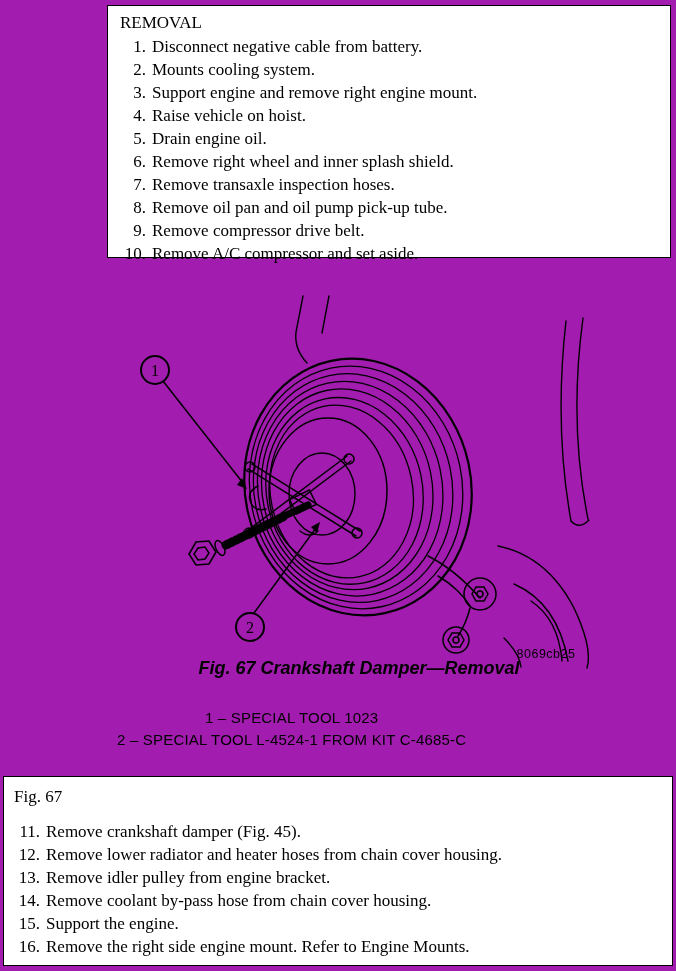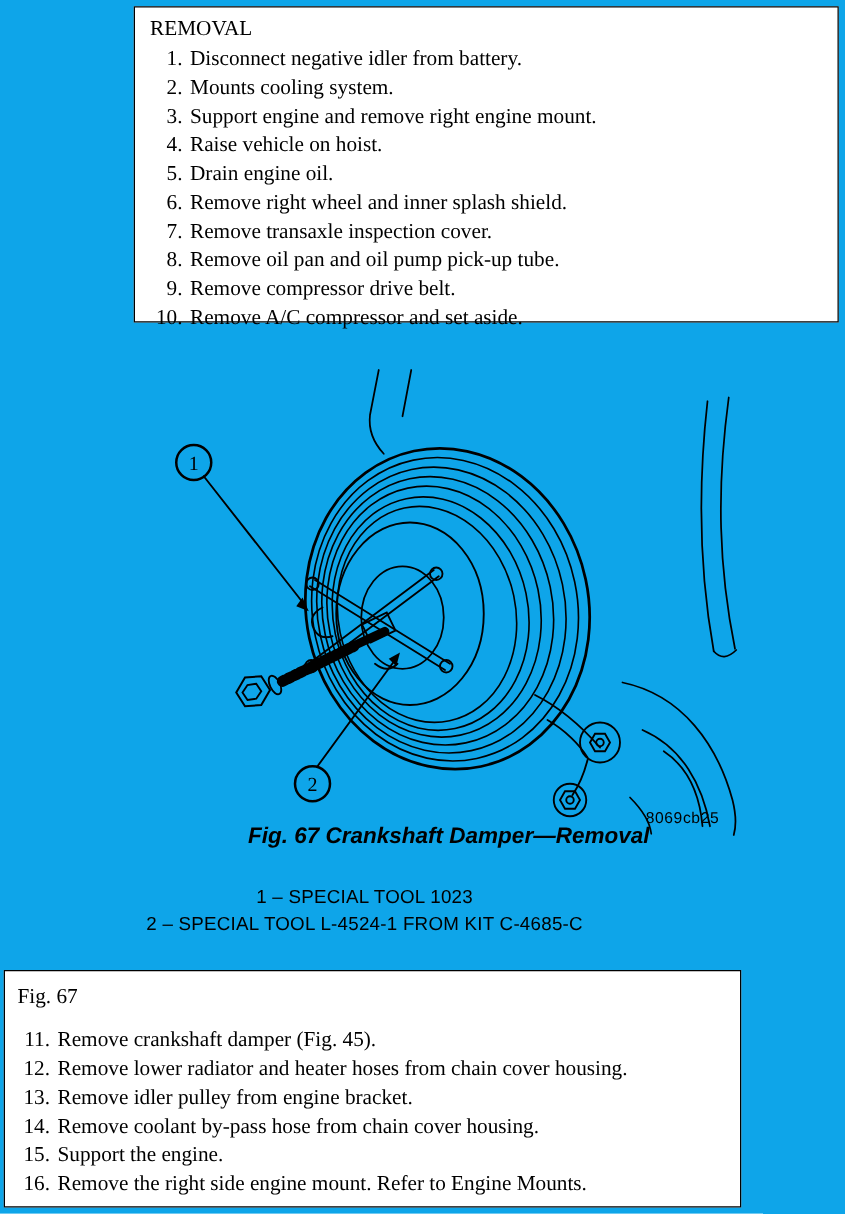--- a/index.html
+++ b/index.html
@@ -1,32 +1,32 @@
 <!DOCTYPE html>
 <html><head>
 <meta charset="utf-8">
 <style>
   * { margin: 0; padding: 0; box-sizing: border-box; }
   html, body { background: #ffffff; }
   .page {
     position: relative;
     width: 676px;
     height: 971px;
-    background: #0ea5e9;
+    background: #a21caf;
     color: #000;
     font-family: "Liberation Serif", serif;
     overflow: hidden;
   }
   .text-box {
     position: absolute;
     border: 1px solid #000;
     background: #fff;
   }
   .box-top { left: 107px; top: 5px; width: 564px; height: 253px; padding: 5px 8px 0 8px; }
-  .box-bottom { left: 3px; top: 776px; width: 590px; height: 190px; padding: 8px 10px 0 6px; }
+  .box-bottom { left: 3px; top: 776px; width: 670px; height: 190px; padding: 8px 10px 0 6px; }
   .box-title { font-size: 17px; line-height: 23px; padding-left: 4px; }
   .steps { list-style: none; margin-top: 1px; }
   .steps-bottom { margin-top: 12px; }
   .step { display: flex; font-size: 17px; line-height: 23px; }
   .step-num { flex: 0 0 30px; width: 30px; text-align: right; margin-right: 6px; }
   .step-text { flex: 1; }
   .figure-svg { position: absolute; left: 0; top: 295px; }
   .figure-svg text { stroke: none; fill: #000; }
   .svg-callout-num { font: 16px "Liberation Serif", serif; }
   .svg-code { font: 12.5px "Liberation Sans", sans-serif; letter-spacing: 0.5px; }
@@ -54,21 +54,21 @@
 </head>
 <body>
 
 <div class="page">
 
   <div class="text-box box-top">
     <div class="box-title">REMOVAL</div>
     <ol class="steps">
       <li class="step">
           <span class="step-num">1.</span>
-          <span class="step-text">Disconnect negative idler from battery.</span>
+          <span class="step-text">Disconnect negative cable from battery.</span>
         </li>
       <li class="step">
           <span class="step-num">2.</span>
           <span class="step-text">Mounts cooling system.</span>
         </li>
       <li class="step">
           <span class="step-num">3.</span>
           <span class="step-text">Support engine and remove right engine mount.</span>
         </li>
       <li class="step">
@@ -78,21 +78,21 @@
       <li class="step">
           <span class="step-num">5.</span>
           <span class="step-text">Drain engine oil.</span>
         </li>
       <li class="step">
           <span class="step-num">6.</span>
           <span class="step-text">Remove right wheel and inner splash shield.</span>
         </li>
       <li class="step">
           <span class="step-num">7.</span>
-          <span class="step-text">Remove transaxle inspection cover.</span>
+          <span class="step-text">Remove transaxle inspection hoses.</span>
         </li>
       <li class="step">
           <span class="step-num">8.</span>
           <span class="step-text">Remove oil pan and oil pump pick-up tube.</span>
         </li>
       <li class="step">
           <span class="step-num">9.</span>
           <span class="step-text">Remove compressor drive belt.</span>
         </li>
       <li class="step">

